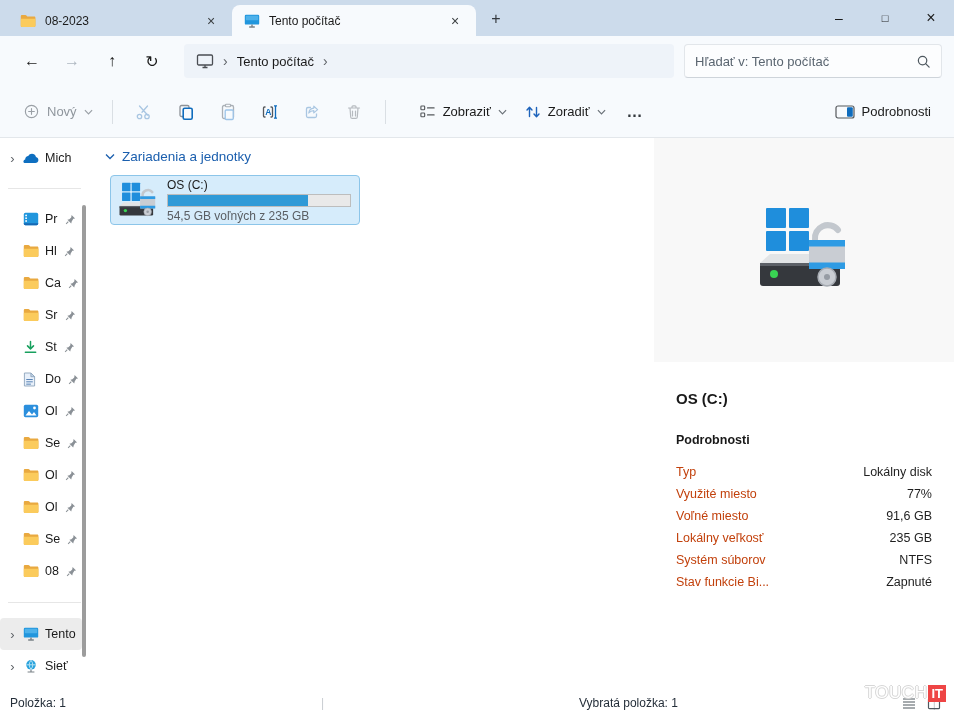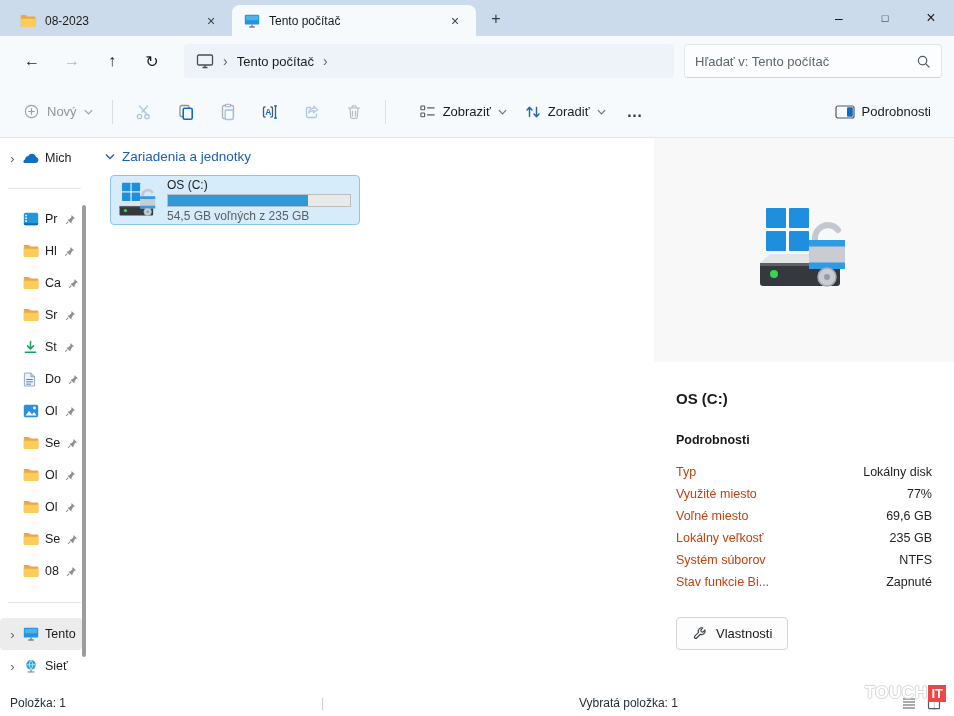--- a/index.html
+++ b/index.html
@@ -75,21 +75,21 @@
   .d-row .k { color:#c2410c; }
   .d-row .v { color:#1f1f1f; }
   .props-btn { margin-top:24px; display:inline-flex; align-items:center; gap:9px; padding:8px 15px; background:#fdfdfd; border:1px solid #d5d5d5; border-radius:4px; font-size:13px; color:#191919; }
 
   
   .statusbar { position:absolute; left:0; top:690px; width:936px; height:26px; background:#fff; display:flex; align-items:center; gap:11px; padding-left:10px; font-size:12px; color:#252f3a;justify-content:space-between; }
   .sb-sep { color:#c9cdd1; }
   .status-icons { position:absolute; right:12px; bottom:5px; display:flex; gap:9px; z-index:2; }
   .status-icons span { display:flex; }
   .watermark { position:absolute; right:8px; bottom:13px; z-index:3; display:flex; align-items:center; pointer-events:none; }
-  .wm-touch { font-weight:bold; font-size:17px; letter-spacing:.5px; color:#fff;
+  .wm-touch { font-weight:normal; font-size:17px; letter-spacing:.5px; color:#fff;
     text-shadow:-1px 0 #d7d7d7, 1px 0 #d7d7d7, 0 -1px #d7d7d7, 0 1px #d7d7d7;margin-left:40px; }
   .wm-it { background:#ee4545; color:#fff; font-weight:bold; font-size:13px; padding:1px 3px; margin-left:1px; }
 
   svg { display:block; }
   .hidden-defs { position:absolute; width:0; height:0; overflow:hidden; }
 </style>
 </head>
 <body>
 
 <svg class="hidden-defs" aria-hidden="true">
@@ -561,43 +561,35 @@
         <div class="d-row">
           <span class="k">Typ</span>
           <span class="v">Lokálny disk</span>
         </div>
         <div class="d-row">
           <span class="k">Využité miesto</span>
           <span class="v">77%</span>
         </div>
         <div class="d-row">
           <span class="k">Voľné miesto</span>
-          <span class="v">69,6 GB</span>
+          <span class="v">91,6 GB</span>
         </div>
         <div class="d-row">
           <span class="k">Lokálny veľkosť</span>
           <span class="v">235 GB</span>
         </div>
         <div class="d-row">
           <span class="k">Systém súborov</span>
           <span class="v">NTFS</span>
         </div>
         <div class="d-row">
           <span class="k">Stav funkcie Bi...</span>
           <span class="v">Zapnuté</span>
         </div>
 
-        <div class="props-btn">
-          <span>
-            <svg width="15" height="15" viewBox="0 0 16 16">
-                <path d="M13.8 4.2a3.6 3.6 0 0 1-4.8 4.6L5 12.8a1.4 1.4 0 0 1-2-2L7 6.9a3.6 3.6 0 0 1 4.6-4.8L9.5 4.2l.3 2 2 .3z" fill="none" stroke="#3a3f44" stroke-width="1.2" stroke-linejoin="round"></path>
-              </svg>
-          </span>
-          <span>Vlastnosti</span>
-        </div>
       </div>
     </div>
   </div>
 
   <div class="statusbar">
     <span>Položka: 1</span>
     <span class="sb-sep">|</span>
     <span>Vybratá položka: 1</span>
     <span class="sb-sep">|</span>
   </div>

